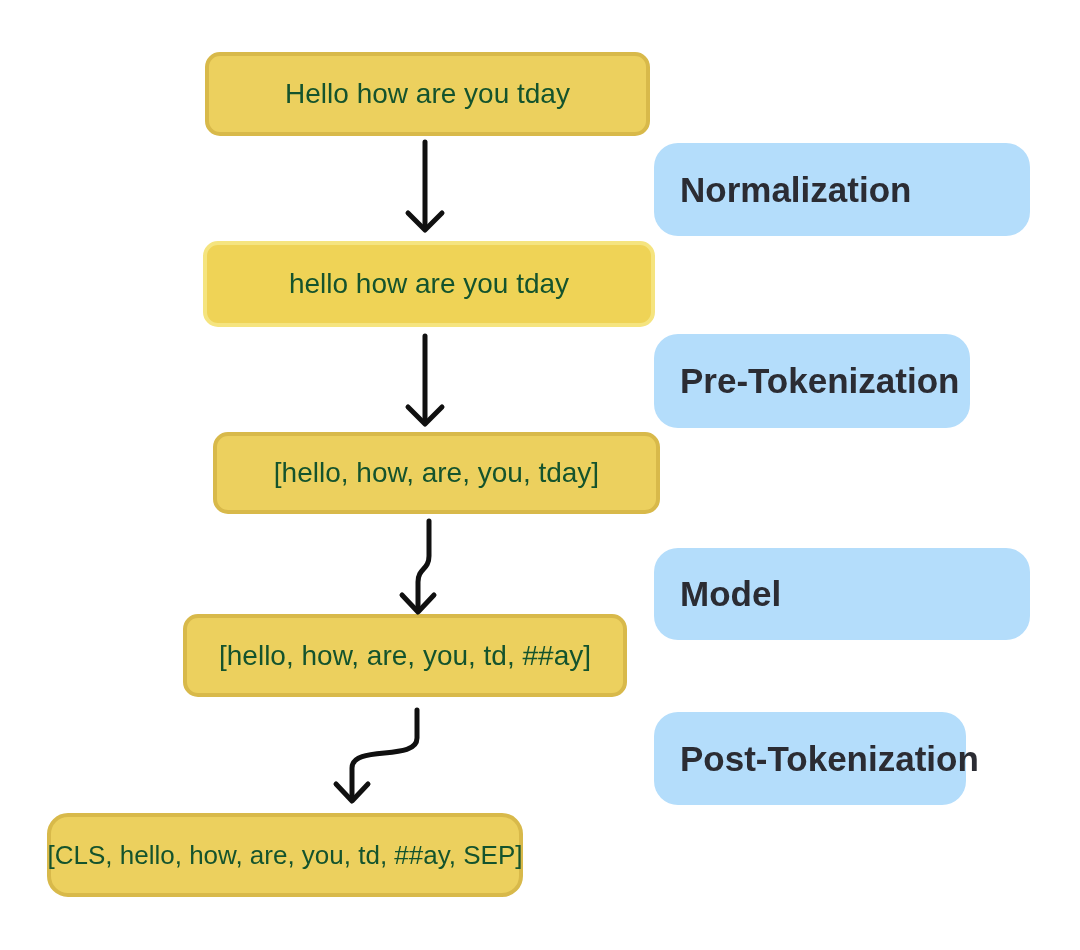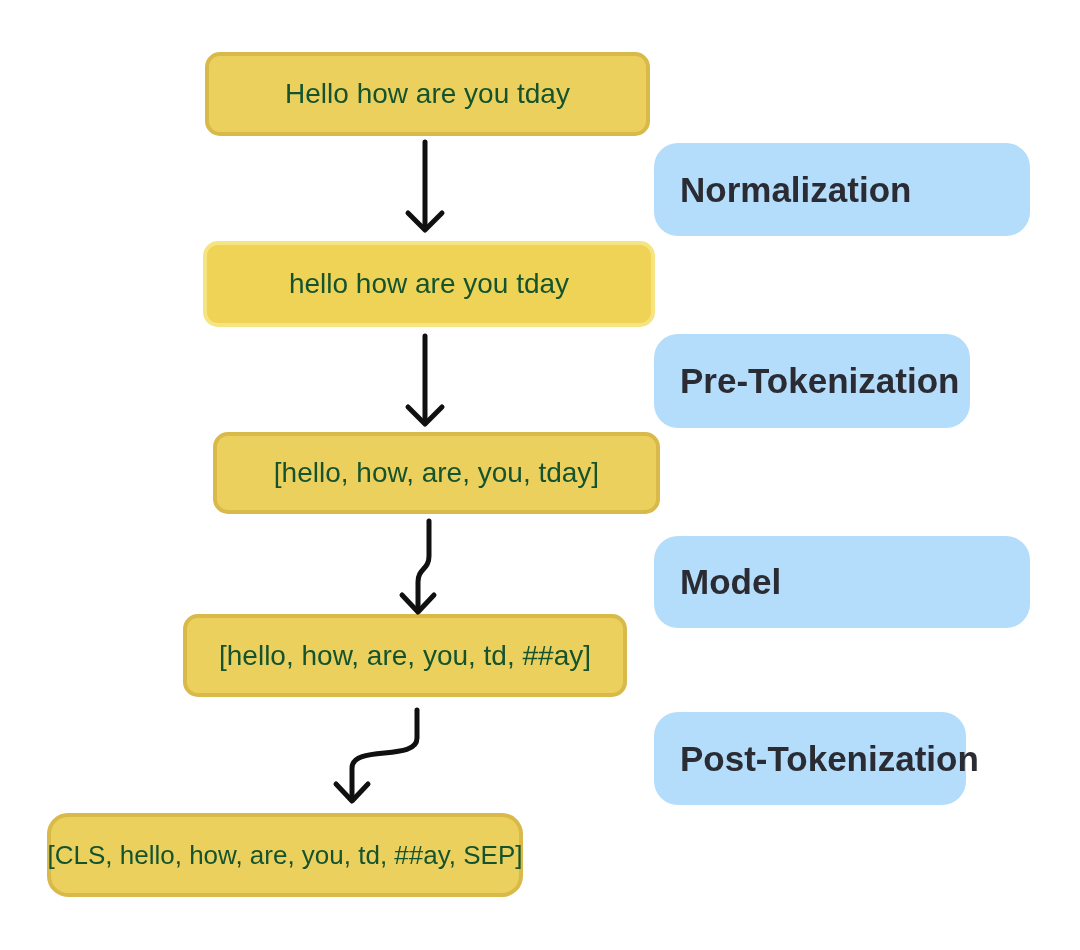--- a/index.html
+++ b/index.html
@@ -91,21 +91,21 @@
   </div>
 
   <div class="stage" style="left:654px; top:143px; width:376px; height:93px;">
     <span>Normalization</span>
   </div>
 
   <div class="stage" style="left:654px; top:334px; width:316px; height:94px;">
     <span>Pre-Tokenization</span>
   </div>
 
-  <div class="stage" style="left:654px; top:536px; width:376px; height:92px;">
+  <div class="stage" style="left:654px; top:548px; width:376px; height:92px;">
     <span>Model</span>
   </div>
 
   <div class="stage" style="left:654px; top:712px; width:312px; height:93px;">
     <span>Post-Tokenization</span>
   </div>
 
   <svg class="arrow-layer" viewBox="0 0 1080 950" xmlns="http://www.w3.org/2000/svg">
     <g>
       <path d="M425 142 V229"></path>

